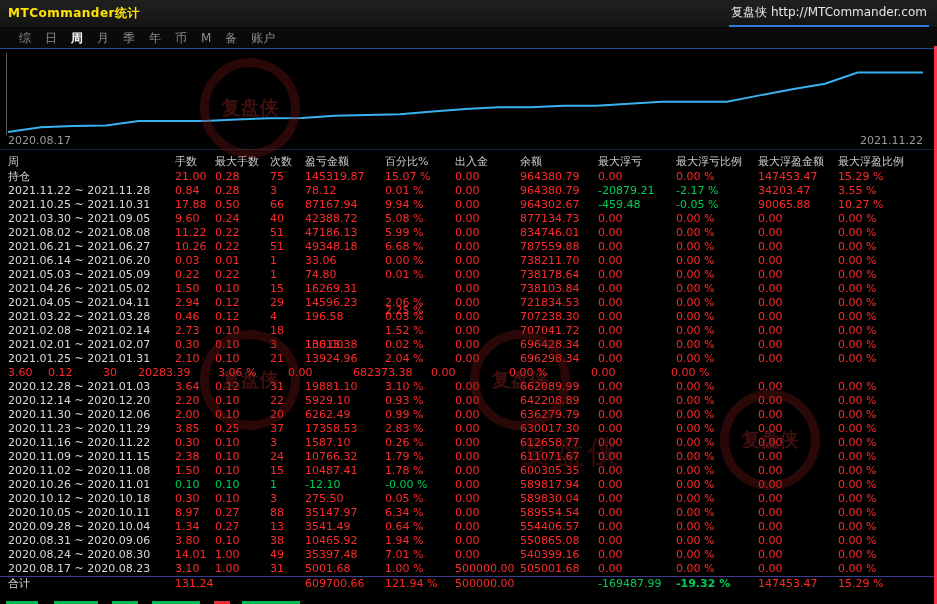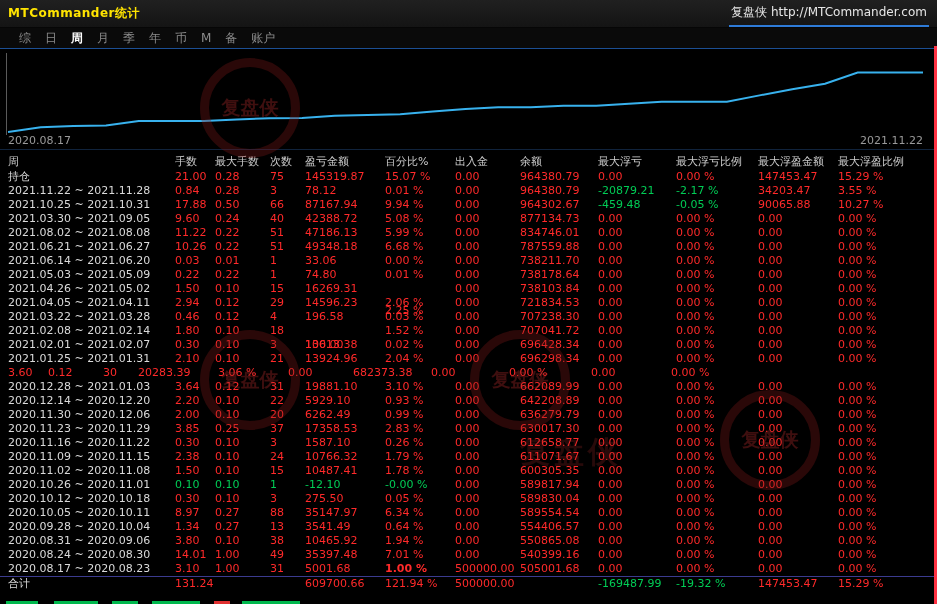--- a/index.html
+++ b/index.html
@@ -238,21 +238,21 @@
       <span class="tcell c-red" style="width: 70px;">0.03 %</span>
       <span class="tcell c-red" style="width: 65px;">0.00</span>
       <span class="tcell c-red" style="width: 78px;">707238.30</span>
       <span class="tcell c-red" style="width: 78px;">0.00</span>
       <span class="tcell c-red" style="width: 82px;">0.00 %</span>
       <span class="tcell c-red" style="width: 80px;">0.00</span>
       <span class="tcell c-red" style="width: 90px;">0.00 %</span>
     </div>
     <div class="trow">
       <span class="tcell c-label" style="width: 167px;">2021.02.08 ~ 2021.02.14</span>
-      <span class="tcell c-red" style="width: 40px;">1.80</span>
+      <span class="tcell c-red" style="width: 40px;">2.73</span>
       <span class="tcell c-red" style="width: 55px;">0.10</span>
       <span class="tcell c-red" style="width: 35px;">18</span>
       <span class="tcell c-red" style="width: 80px; margin-top: 28px;">10613.38</span>
       <span class="tcell c-red" style="width: 70px;">1.52 %</span>
       <span class="tcell c-red" style="width: 65px;">0.00</span>
       <span class="tcell c-red" style="width: 78px;">707041.72</span>
       <span class="tcell c-red" style="width: 78px;">0.00</span>
       <span class="tcell c-red" style="width: 82px;">0.00 %</span>
       <span class="tcell c-red" style="width: 80px;">0.00</span>
       <span class="tcell c-red" style="width: 90px;">0.00 %</span>
@@ -479,39 +479,39 @@
       <span class="tcell c-red" style="width: 82px;">0.00 %</span>
       <span class="tcell c-red" style="width: 80px;">0.00</span>
       <span class="tcell c-red" style="width: 90px;">0.00 %</span>
     </div>
     <div class="trow">
       <span class="tcell c-label" style="width: 167px;">2020.08.17 ~ 2020.08.23</span>
       <span class="tcell c-red" style="width: 40px;">3.10</span>
       <span class="tcell c-red" style="width: 55px;">1.00</span>
       <span class="tcell c-red" style="width: 35px;">31</span>
       <span class="tcell c-red" style="width: 80px;">5001.68</span>
-      <span class="tcell c-red" style="width: 70px; font-weight: bold;">1.00 %</span>
+      <span class="tcell c-red" style="width: 70px;">1.00 %</span>
       <span class="tcell c-red" style="width: 65px;">500000.00</span>
       <span class="tcell c-red" style="width: 78px;">505001.68</span>
       <span class="tcell c-red" style="width: 78px;">0.00</span>
       <span class="tcell c-red" style="width: 82px;">0.00 %</span>
       <span class="tcell c-red" style="width: 80px;">0.00</span>
       <span class="tcell c-red" style="width: 90px;">0.00 %</span>
     </div>
     <div class="trow total-row">
       <span class="tcell c-label" style="width: 167px;">合计</span>
       <span class="tcell c-red" style="width: 40px;">131.24</span>
       <span class="tcell c-red" style="width: 55px;"></span>
       <span class="tcell c-red" style="width: 35px;"></span>
       <span class="tcell c-red" style="width: 80px;">609700.66</span>
       <span class="tcell c-red" style="width: 70px;">121.94 %</span>
       <span class="tcell c-red" style="width: 65px;">500000.00</span>
       <span class="tcell c-red" style="width: 78px;"></span>
       <span class="tcell c-green" style="width: 78px;">-169487.99</span>
-      <span class="tcell c-green" style="width: 82px;">-19.32 %</span>
+      <span class="tcell c-green" style="width: 82px; font-weight: bold;">-19.32 %</span>
       <span class="tcell c-red" style="width: 80px;">147453.47</span>
       <span class="tcell c-red" style="width: 90px;">15.29 %</span>
     </div>
   </div>
 
 <div class="scrollbar"></div>
 
 <div class="mini-strip">
   <span class="seg g" style="left:6px;width:32px"></span>
   <span class="seg g" style="left:54px;width:44px"></span>

